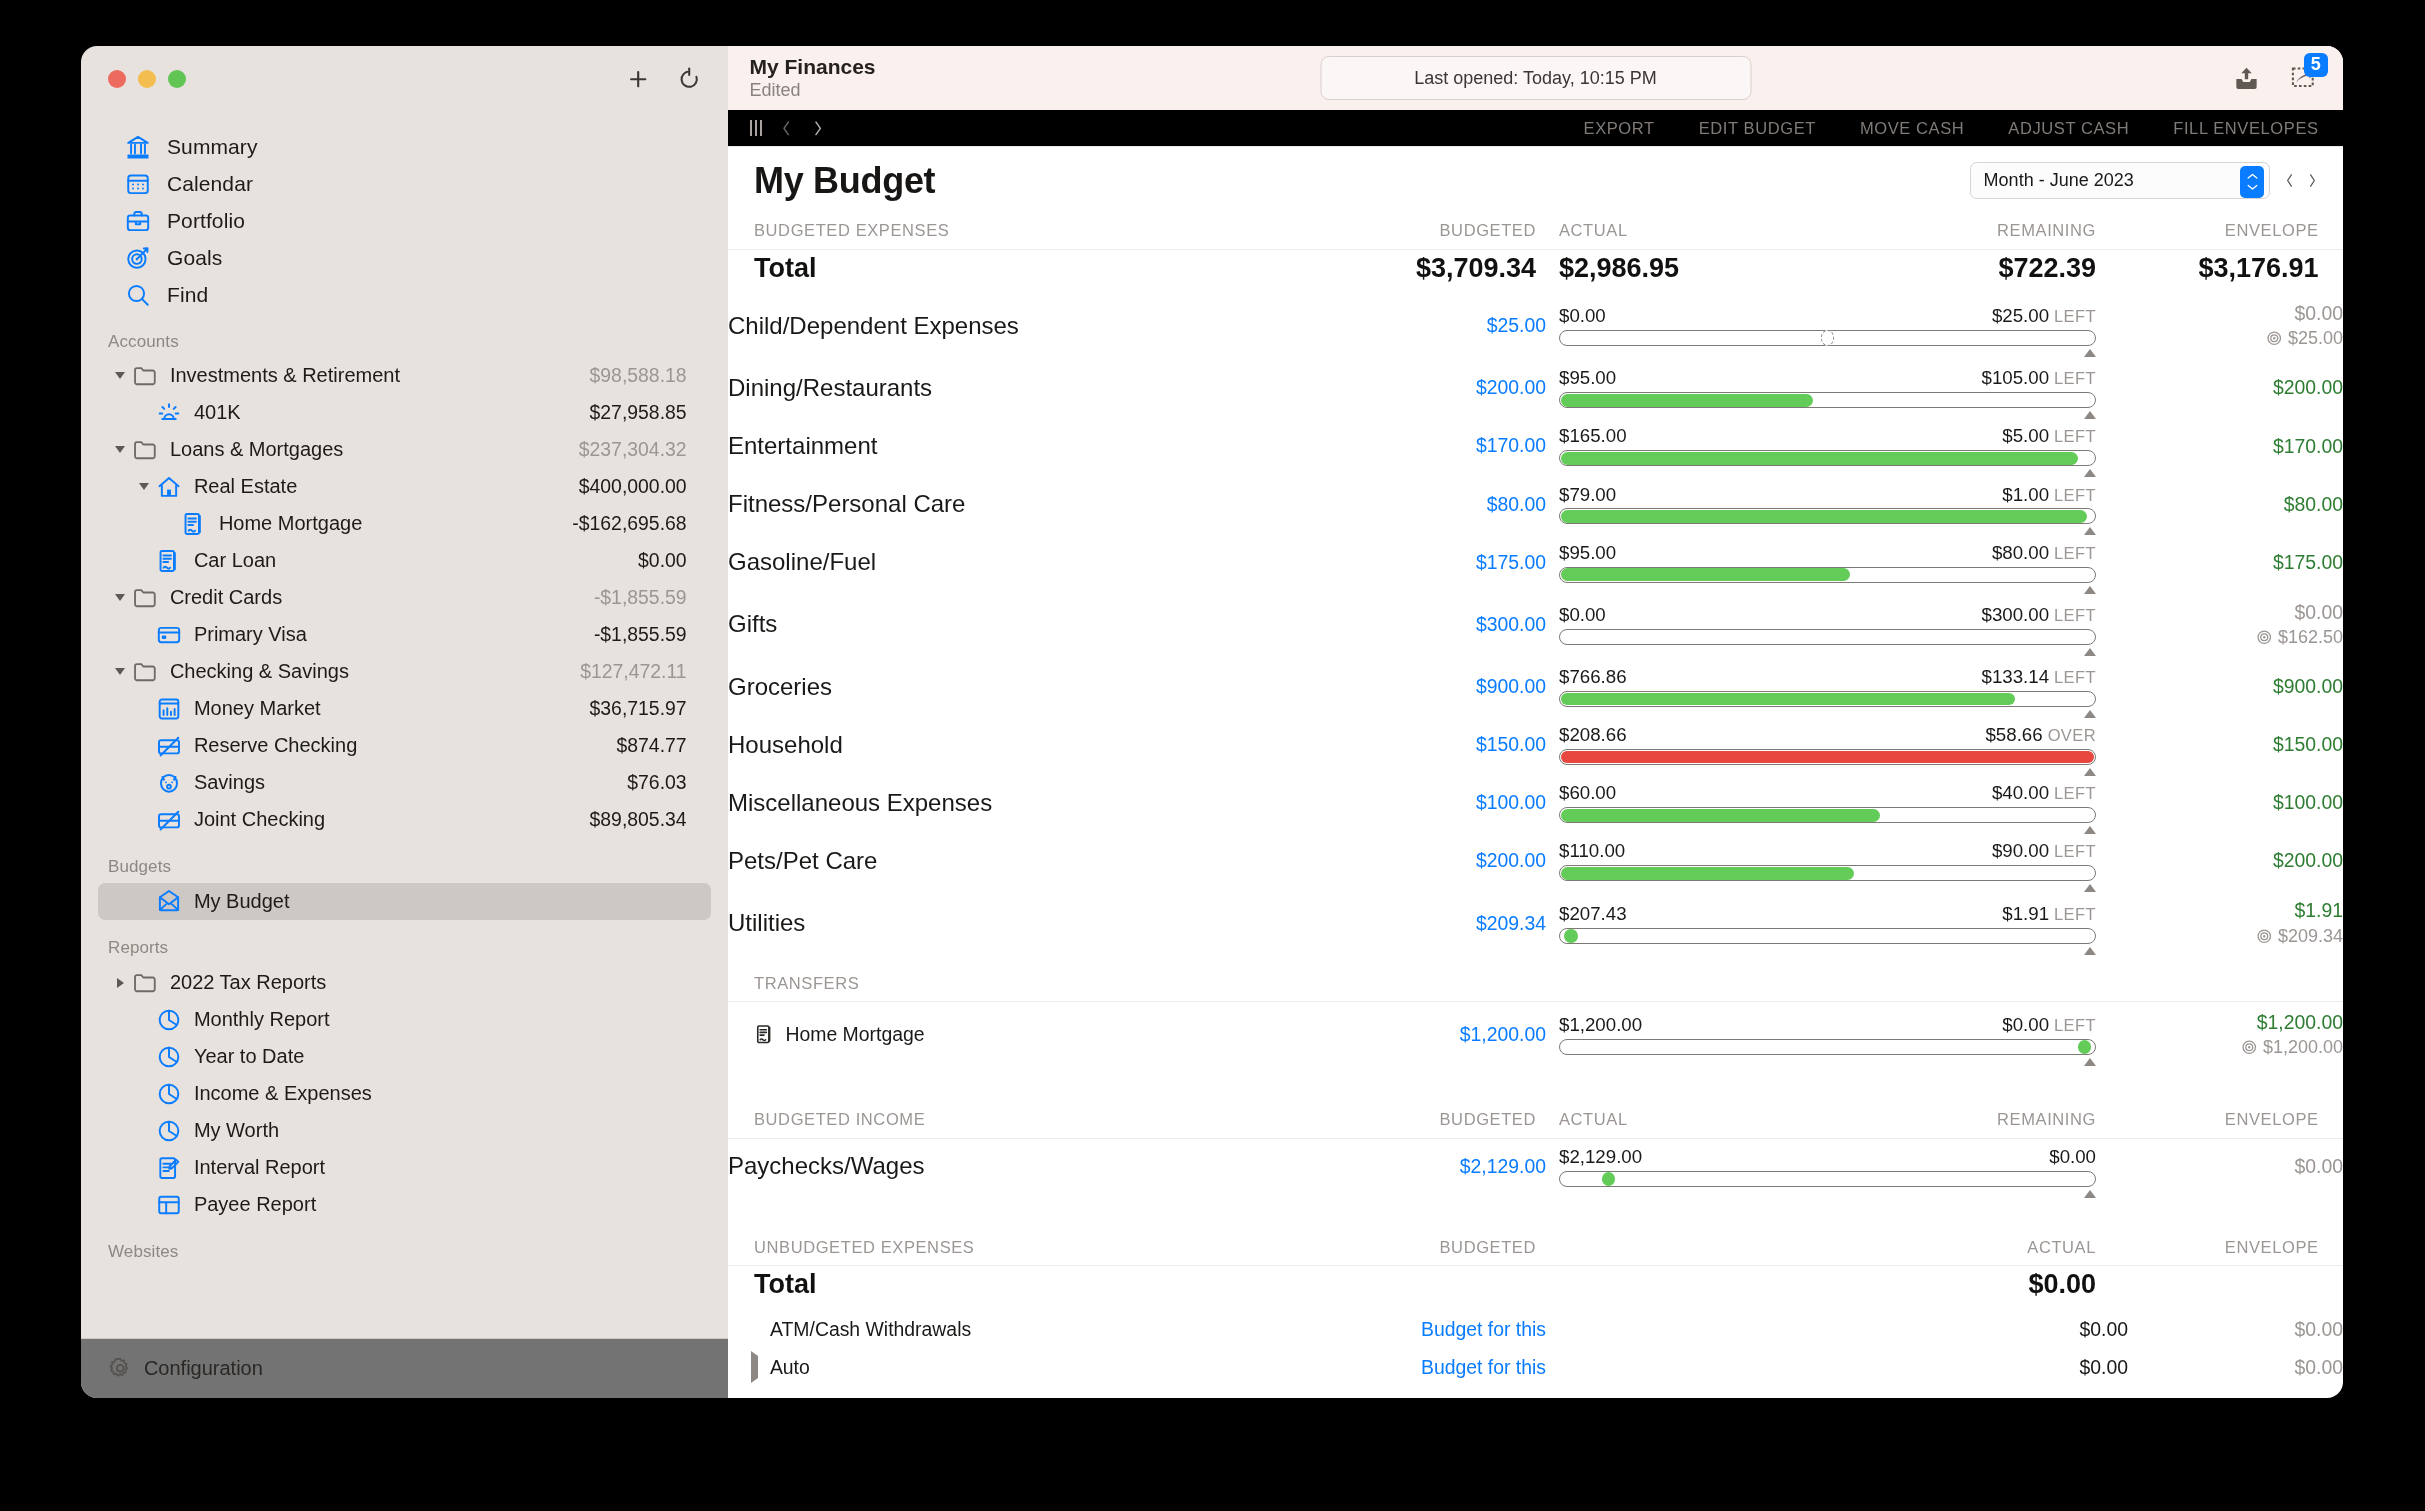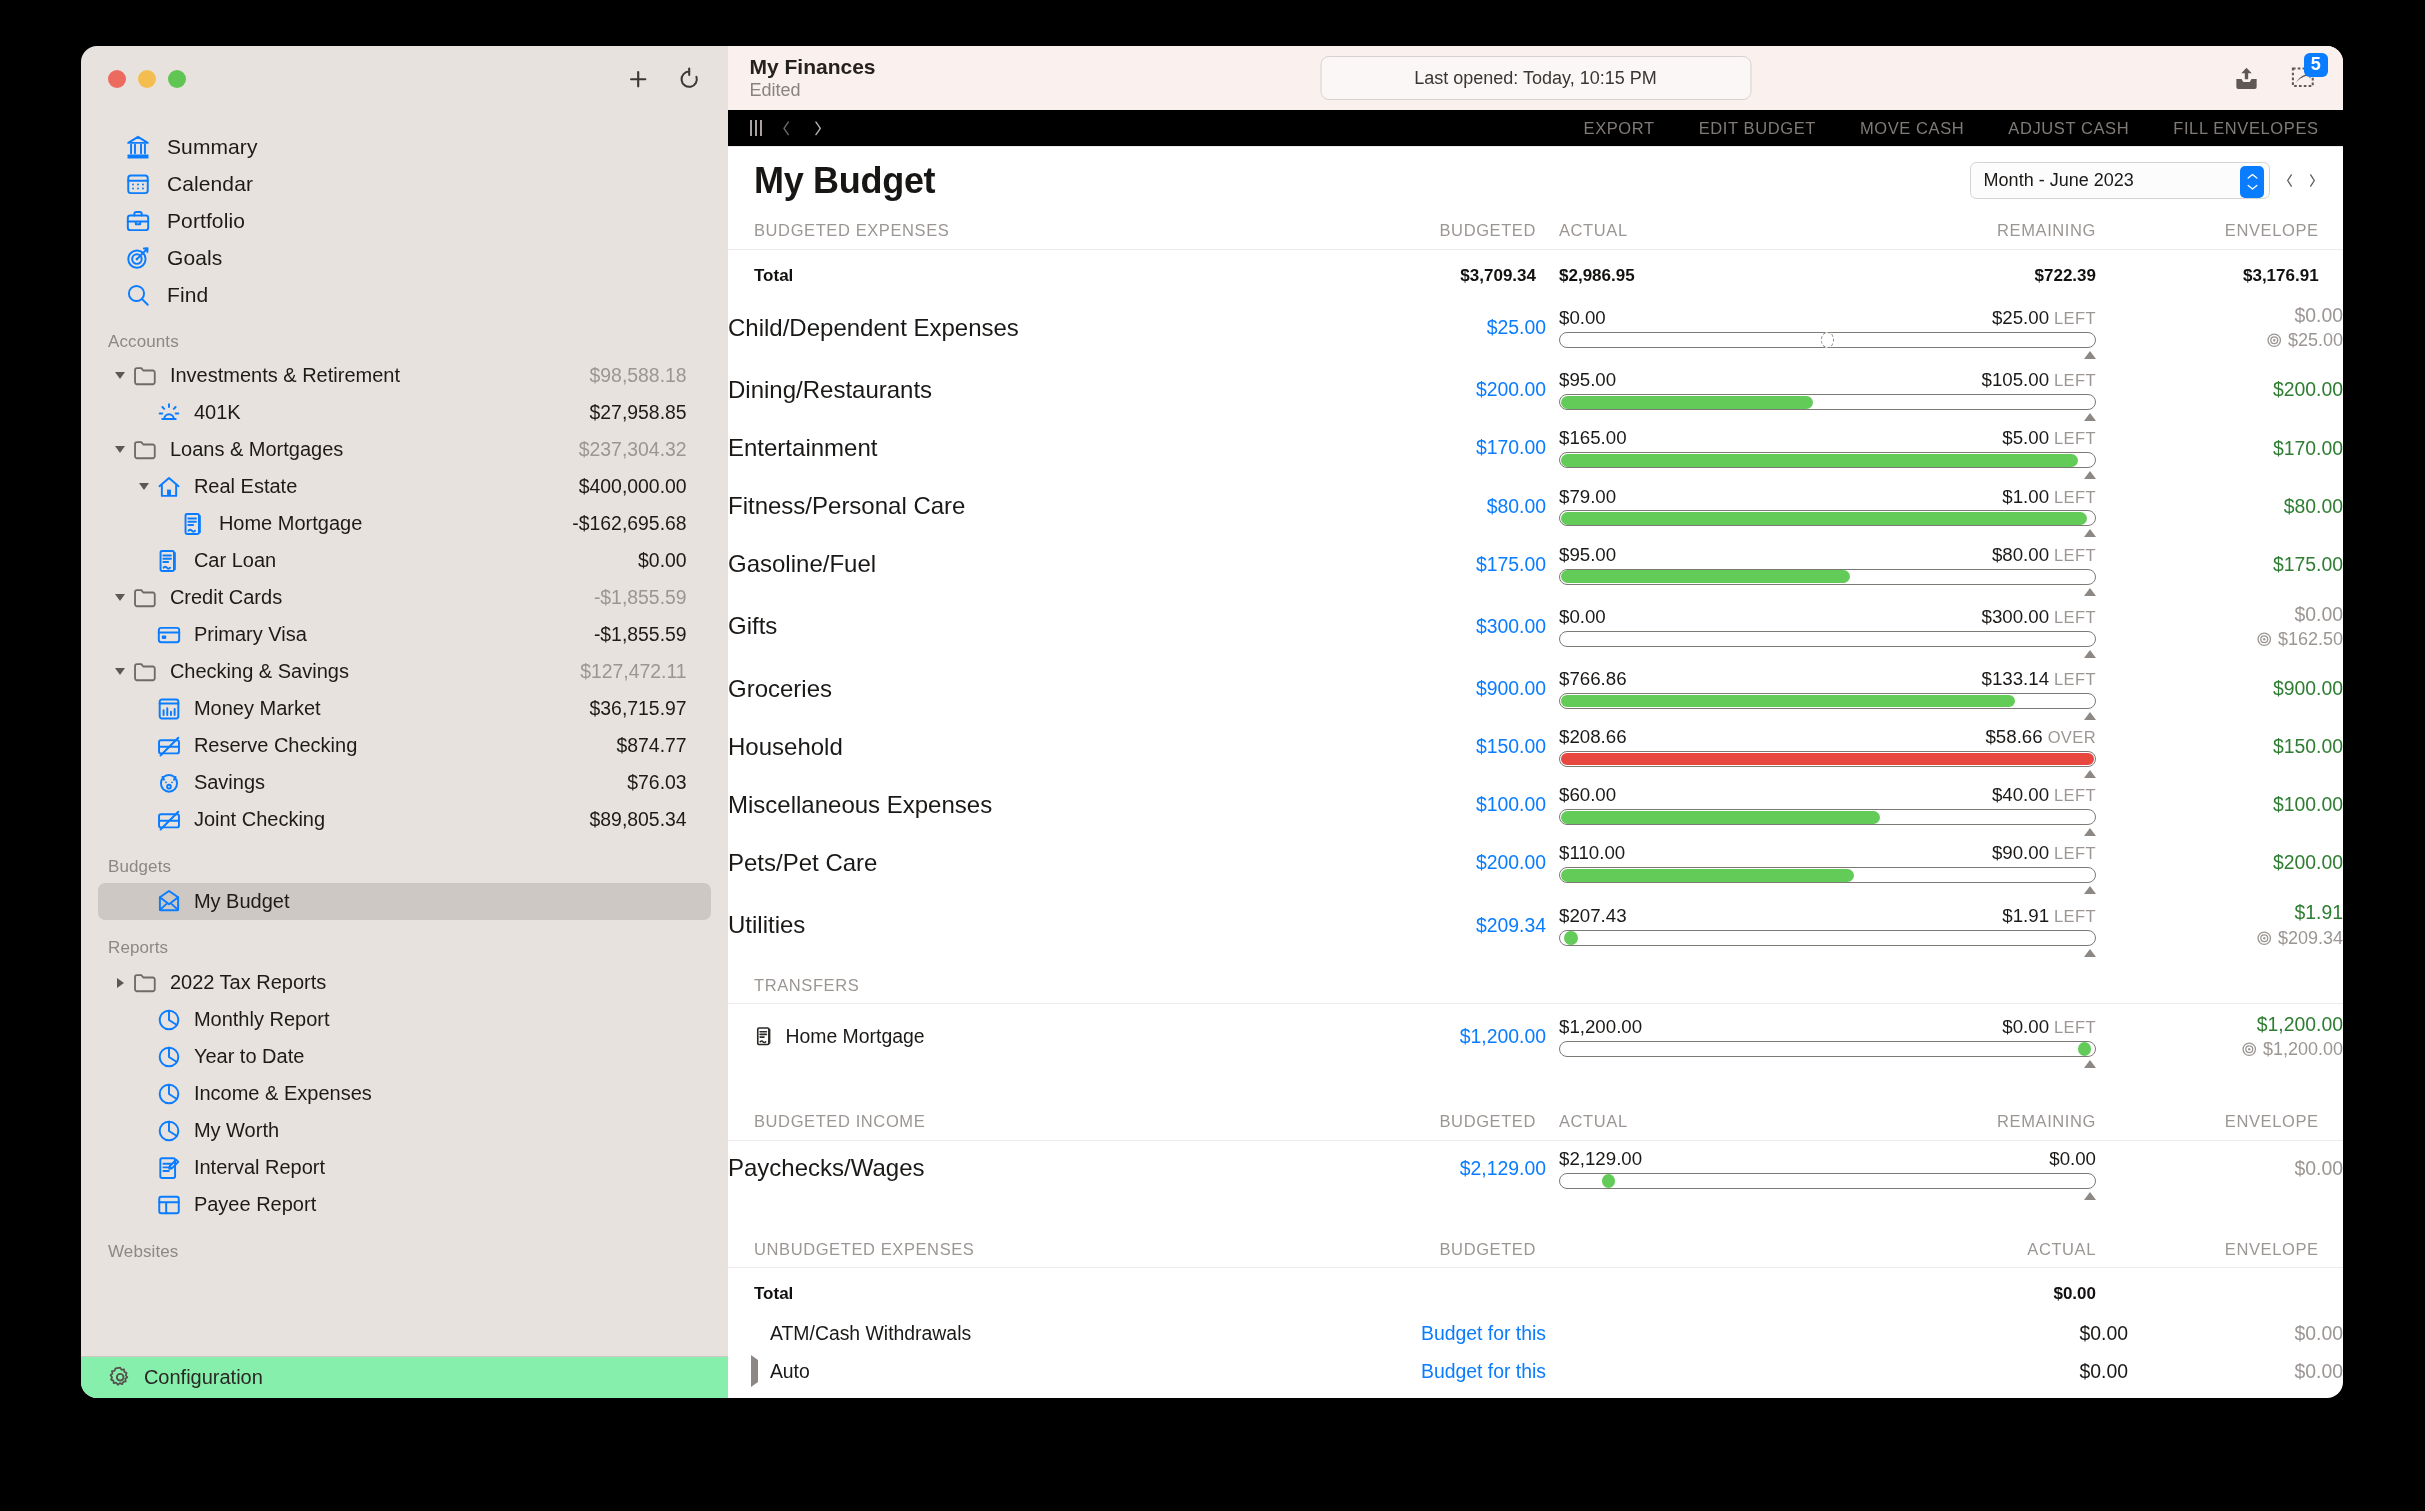--- a/index.html
+++ b/index.html
@@ -78,24 +78,24 @@
   .acc-row.group > .nm { }
   .acc-row.group > .amt { color: #9b9691; }
   .acc-row.sel { background: #cdc8c3; }
 
   .indent-0 { padding-left: 10px; }
   .indent-1 { padding-left: 34px; text-align: center; }
   .indent-2 { padding-left: 59px; }
 
   .sb-bottom {
     border-top: 0.7px solid #cfc9c4;
-    height: 42px;
+    height: 60px;
     display: flex; align-items: center;
     padding-left: 27px; gap: 11.5px;
-    background: #86efac;
+    background: #737373;
   }
   .sb-bottom .lbl { font-size: 20px; color: #2a2724; }
   .gear { width: 24.4px; height: 24.4px; color: #55514d; }
 
   
   .main { flex: 1; background: #ffffff; display: flex; flex-direction: column; position: relative; }
 
   .titlebar {
     height: 64px;
     background: #faf0ed;
@@ -180,22 +180,22 @@
   .sec-label { padding-left: 26px !important; }
   .c-name { width: 581px; }
   .c-budg { width: 237px; }
   .c-bar  { }
   .c-env  { width: 215px; }
   .ta-r { text-align: right; }
   .pr-14 { padding-right: 10px !important; }
   .pr-34 { padding-right: 24.4px !important; }
 
   .total-row td {
-    font-size: 17px; font-weight: bold; color: #131110;
-    padding: 16px 0 10px 0;
+    font-size: 27px; font-weight: bold; color: #131110;
+    padding: 3px 0 10px 0;
   }
   .total-row .nm { padding-left: 26px; }
   .total-actual { padding-left: 13px !important; }
 
   tr.cat td { padding: 7.2px 0 10px 0; vertical-align: middle; }
   .cat-name {
     font-size: 24px; color: #1b1917; padding-left: 42px;
     white-space: nowrap; overflow: hidden; text-overflow: ellipsis;
   }
   .cat-budget { font-size: 19.4px; color: #0a7cff; text-align: right; padding-right: 10px; }

